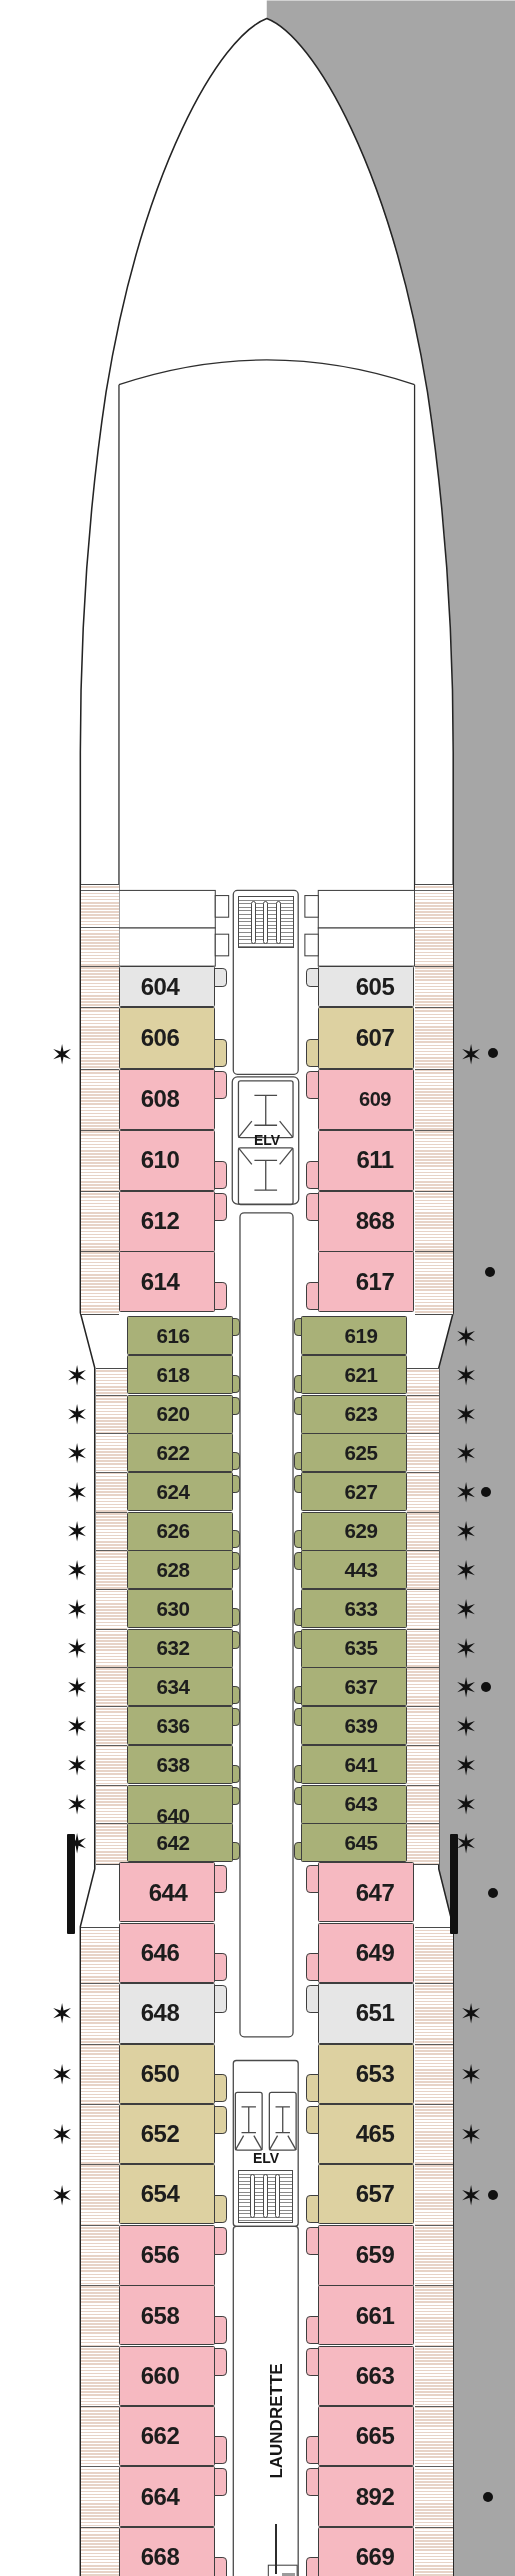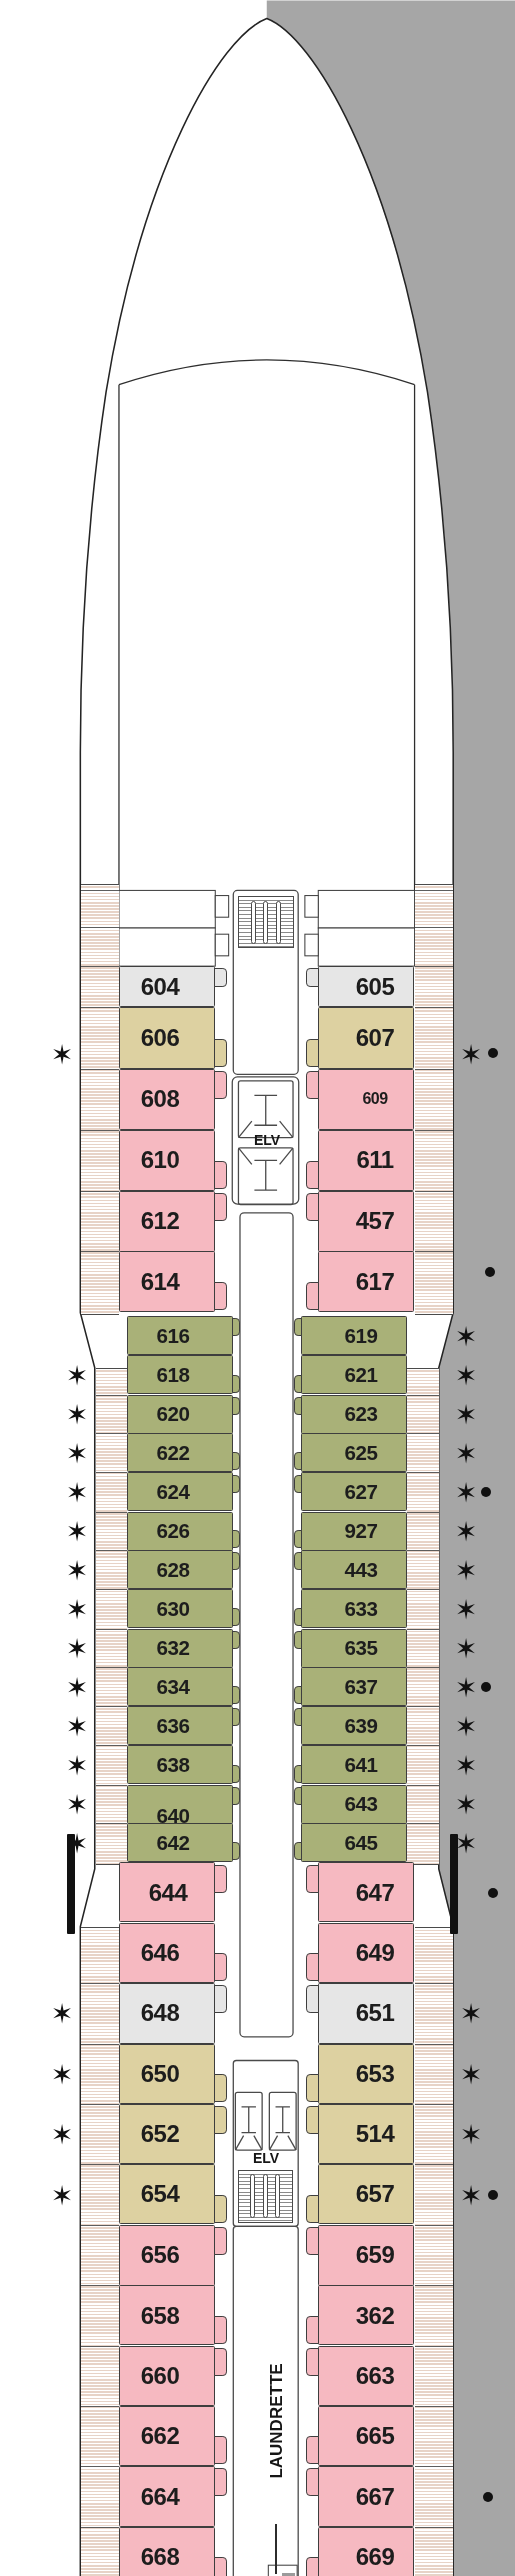--- a/index.html
+++ b/index.html
@@ -121,33 +121,33 @@
     <div class="notch" style="left: 214px; top: 1039px; width: 13.4px; height: 28px; background: rgb(221, 209, 161); border-radius: 0px 4.1px 4.1px 0px;"></div>
     <div class="num" style="left: 160px; top: 1038px; font-size: 24px;">606</div>
     <div class="cab" style="left: 318px; top: 1007px; width: 96px; height: 62px; background: rgb(221, 209, 161);"></div>
     <div class="notch" style="left: 306px; top: 1039px; width: 13.4px; height: 28px; background: rgb(221, 209, 161); border-radius: 4.1px 0px 0px 4.1px;"></div>
     <div class="num" style="left: 375px; top: 1038px; font-size: 24px;">607</div>
     <div class="cab" style="left: 119px; top: 1069px; width: 96px; height: 61px; background: rgb(246, 185, 193);"></div>
     <div class="notch" style="left: 214px; top: 1071px; width: 13.4px; height: 28px; background: rgb(246, 185, 193); border-radius: 0px 4.1px 4.1px 0px;"></div>
     <div class="num" style="left: 160px; top: 1099px; font-size: 24px;">608</div>
     <div class="cab" style="left: 318px; top: 1069px; width: 96px; height: 61px; background: rgb(246, 185, 193);"></div>
     <div class="notch" style="left: 306px; top: 1071px; width: 13.4px; height: 28px; background: rgb(246, 185, 193); border-radius: 4.1px 0px 0px 4.1px;"></div>
-    <div class="num" style="left: 375px; top: 1099px; font-size: 16px;">609</div>
+    <div class="num" style="left: 375px; top: 1099px; font-size: 20px;">609</div>
     <div class="cab" style="left: 119px; top: 1130px; width: 96px; height: 61px; background: rgb(246, 185, 193);"></div>
     <div class="notch" style="left: 214px; top: 1161px; width: 13.4px; height: 28px; background: rgb(246, 185, 193); border-radius: 0px 4.1px 4.1px 0px;"></div>
     <div class="num" style="left: 160px; top: 1160px; font-size: 24px;">610</div>
     <div class="cab" style="left: 318px; top: 1130px; width: 96px; height: 61px; background: rgb(246, 185, 193);"></div>
     <div class="notch" style="left: 306px; top: 1161px; width: 13.4px; height: 28px; background: rgb(246, 185, 193); border-radius: 4.1px 0px 0px 4.1px;"></div>
     <div class="num" style="left: 375px; top: 1160px; font-size: 24px;">611</div>
     <div class="cab" style="left: 119px; top: 1191px; width: 96px; height: 61px; background: rgb(246, 185, 193);"></div>
     <div class="notch" style="left: 214px; top: 1193px; width: 13.4px; height: 28px; background: rgb(246, 185, 193); border-radius: 0px 4.1px 4.1px 0px;"></div>
     <div class="num" style="left: 160px; top: 1221px; font-size: 24px;">612</div>
     <div class="cab" style="left: 318px; top: 1191px; width: 96px; height: 61px; background: rgb(246, 185, 193);"></div>
     <div class="notch" style="left: 306px; top: 1193px; width: 13.4px; height: 28px; background: rgb(246, 185, 193); border-radius: 4.1px 0px 0px 4.1px;"></div>
-    <div class="num" style="left: 375px; top: 1221px; font-size: 24px;">457</div>
+    <div class="num" style="left: 375px; top: 1221px; font-size: 24px;">868</div>
     <div class="cab" style="left: 119px; top: 1251px; width: 96px; height: 61px; background: rgb(246, 185, 193);"></div>
     <div class="notch" style="left: 214px; top: 1282px; width: 13.4px; height: 28px; background: rgb(246, 185, 193); border-radius: 0px 4.1px 4.1px 0px;"></div>
     <div class="num" style="left: 160px; top: 1282px; font-size: 24px;">614</div>
     <div class="cab" style="left: 318px; top: 1251px; width: 96px; height: 61px; background: rgb(246, 185, 193);"></div>
     <div class="notch" style="left: 306px; top: 1282px; width: 13.4px; height: 28px; background: rgb(246, 185, 193); border-radius: 4.1px 0px 0px 4.1px;"></div>
     <div class="num" style="left: 375px; top: 1282px; font-size: 24px;">617</div>
     <div class="cab" style="left: 127px; top: 1316px; width: 106px; height: 39px; background: rgb(169, 177, 120);"></div>
     <div class="notch" style="left: 232px; top: 1318px; width: 8.2px; height: 18px; background: rgb(169, 177, 120); border-radius: 0px 4.1px 4.1px 0px;"></div>
     <div class="num" style="left: 173px; top: 1336px; font-size: 20.6px;">616</div>
     <div class="cab" style="left: 301px; top: 1316px; width: 106px; height: 39px; background: rgb(169, 177, 120);"></div>
@@ -175,21 +175,21 @@
     <div class="notch" style="left: 232px; top: 1475px; width: 8.2px; height: 18px; background: rgb(169, 177, 120); border-radius: 0px 4.1px 4.1px 0px;"></div>
     <div class="num" style="left: 173px; top: 1492px; font-size: 20.6px;">624</div>
     <div class="cab" style="left: 301px; top: 1472px; width: 106px; height: 39px; background: rgb(169, 177, 120);"></div>
     <div class="notch" style="left: 294px; top: 1475px; width: 8.2px; height: 18px; background: rgb(169, 177, 120); border-radius: 4.1px 0px 0px 4.1px;"></div>
     <div class="num" style="left: 361px; top: 1492px; font-size: 20.6px;">627</div>
     <div class="cab" style="left: 127px; top: 1512px; width: 106px; height: 39px; background: rgb(169, 177, 120);"></div>
     <div class="notch" style="left: 232px; top: 1530px; width: 8.2px; height: 18px; background: rgb(169, 177, 120); border-radius: 0px 4.1px 4.1px 0px;"></div>
     <div class="num" style="left: 173px; top: 1531px; font-size: 20.6px;">626</div>
     <div class="cab" style="left: 301px; top: 1512px; width: 106px; height: 39px; background: rgb(169, 177, 120);"></div>
     <div class="notch" style="left: 294px; top: 1530px; width: 8.2px; height: 18px; background: rgb(169, 177, 120); border-radius: 4.1px 0px 0px 4.1px;"></div>
-    <div class="num" style="left: 361px; top: 1531px; font-size: 20.6px;">927</div>
+    <div class="num" style="left: 361px; top: 1531px; font-size: 20.6px;">629</div>
     <div class="cab" style="left: 127px; top: 1550px; width: 106px; height: 39px; background: rgb(169, 177, 120);"></div>
     <div class="notch" style="left: 232px; top: 1552px; width: 8.2px; height: 18px; background: rgb(169, 177, 120); border-radius: 0px 4.1px 4.1px 0px;"></div>
     <div class="num" style="left: 173px; top: 1570px; font-size: 20.6px;">628</div>
     <div class="cab" style="left: 301px; top: 1550px; width: 106px; height: 39px; background: rgb(169, 177, 120);"></div>
     <div class="notch" style="left: 294px; top: 1552px; width: 8.2px; height: 18px; background: rgb(169, 177, 120); border-radius: 4.1px 0px 0px 4.1px;"></div>
     <div class="num" style="left: 361px; top: 1570px; font-size: 20.6px;">443</div>
     <div class="cab" style="left: 127px; top: 1589px; width: 106px; height: 39px; background: rgb(169, 177, 120);"></div>
     <div class="notch" style="left: 232px; top: 1608px; width: 8.2px; height: 18px; background: rgb(169, 177, 120); border-radius: 0px 4.1px 4.1px 0px;"></div>
     <div class="num" style="left: 173px; top: 1609px; font-size: 20.6px;">630</div>
     <div class="cab" style="left: 301px; top: 1589px; width: 106px; height: 39px; background: rgb(169, 177, 120);"></div>
@@ -253,57 +253,57 @@
     <div class="notch" style="left: 214px; top: 2074px; width: 13.4px; height: 28px; background: rgb(221, 209, 161); border-radius: 0px 4.1px 4.1px 0px;"></div>
     <div class="num" style="left: 160px; top: 2074px; font-size: 24px;">650</div>
     <div class="cab" style="left: 318px; top: 2044px; width: 96px; height: 60px; background: rgb(221, 209, 161);"></div>
     <div class="notch" style="left: 306px; top: 2074px; width: 13.4px; height: 28px; background: rgb(221, 209, 161); border-radius: 4.1px 0px 0px 4.1px;"></div>
     <div class="num" style="left: 375px; top: 2074px; font-size: 24px;">653</div>
     <div class="cab" style="left: 119px; top: 2104px; width: 96px; height: 60px; background: rgb(221, 209, 161);"></div>
     <div class="notch" style="left: 214px; top: 2106px; width: 13.4px; height: 28px; background: rgb(221, 209, 161); border-radius: 0px 4.1px 4.1px 0px;"></div>
     <div class="num" style="left: 160px; top: 2134px; font-size: 24px;">652</div>
     <div class="cab" style="left: 318px; top: 2104px; width: 96px; height: 60px; background: rgb(221, 209, 161);"></div>
     <div class="notch" style="left: 306px; top: 2106px; width: 13.4px; height: 28px; background: rgb(221, 209, 161); border-radius: 4.1px 0px 0px 4.1px;"></div>
-    <div class="num" style="left: 375px; top: 2134px; font-size: 24px;">514</div>
+    <div class="num" style="left: 375px; top: 2134px; font-size: 24px;">465</div>
     <div class="cab" style="left: 119px; top: 2164px; width: 96px; height: 60px; background: rgb(221, 209, 161);"></div>
     <div class="notch" style="left: 214px; top: 2195px; width: 13.4px; height: 28px; background: rgb(221, 209, 161); border-radius: 0px 4.1px 4.1px 0px;"></div>
     <div class="num" style="left: 160px; top: 2194px; font-size: 24px;">654</div>
     <div class="cab" style="left: 318px; top: 2164px; width: 96px; height: 60px; background: rgb(221, 209, 161);"></div>
     <div class="notch" style="left: 306px; top: 2195px; width: 13.4px; height: 28px; background: rgb(221, 209, 161); border-radius: 4.1px 0px 0px 4.1px;"></div>
     <div class="num" style="left: 375px; top: 2194px; font-size: 24px;">657</div>
     <div class="cab" style="left: 119px; top: 2225px; width: 96px; height: 61px; background: rgb(246, 185, 193);"></div>
     <div class="notch" style="left: 214px; top: 2227px; width: 13.4px; height: 28px; background: rgb(246, 185, 193); border-radius: 0px 4.1px 4.1px 0px;"></div>
     <div class="num" style="left: 160px; top: 2255px; font-size: 24px;">656</div>
     <div class="cab" style="left: 318px; top: 2225px; width: 96px; height: 61px; background: rgb(246, 185, 193);"></div>
     <div class="notch" style="left: 306px; top: 2227px; width: 13.4px; height: 28px; background: rgb(246, 185, 193); border-radius: 4.1px 0px 0px 4.1px;"></div>
     <div class="num" style="left: 375px; top: 2255px; font-size: 24px;">659</div>
     <div class="cab" style="left: 119px; top: 2285px; width: 96px; height: 60px; background: rgb(246, 185, 193);"></div>
     <div class="notch" style="left: 214px; top: 2316px; width: 13.4px; height: 28px; background: rgb(246, 185, 193); border-radius: 0px 4.1px 4.1px 0px;"></div>
     <div class="num" style="left: 160px; top: 2316px; font-size: 24px;">658</div>
     <div class="cab" style="left: 318px; top: 2285px; width: 96px; height: 60px; background: rgb(246, 185, 193);"></div>
     <div class="notch" style="left: 306px; top: 2316px; width: 13.4px; height: 28px; background: rgb(246, 185, 193); border-radius: 4.1px 0px 0px 4.1px;"></div>
-    <div class="num" style="left: 375px; top: 2316px; font-size: 24px;">362</div>
+    <div class="num" style="left: 375px; top: 2316px; font-size: 24px;">661</div>
     <div class="cab" style="left: 119px; top: 2346px; width: 96px; height: 60px; background: rgb(246, 185, 193);"></div>
     <div class="notch" style="left: 214px; top: 2348px; width: 13.4px; height: 28px; background: rgb(246, 185, 193); border-radius: 0px 4.1px 4.1px 0px;"></div>
     <div class="num" style="left: 160px; top: 2376px; font-size: 24px;">660</div>
     <div class="cab" style="left: 318px; top: 2346px; width: 96px; height: 60px; background: rgb(246, 185, 193);"></div>
     <div class="notch" style="left: 306px; top: 2348px; width: 13.4px; height: 28px; background: rgb(246, 185, 193); border-radius: 4.1px 0px 0px 4.1px;"></div>
     <div class="num" style="left: 375px; top: 2376px; font-size: 24px;">663</div>
     <div class="cab" style="left: 119px; top: 2406px; width: 96px; height: 60px; background: rgb(246, 185, 193);"></div>
     <div class="notch" style="left: 214px; top: 2436px; width: 13.4px; height: 28px; background: rgb(246, 185, 193); border-radius: 0px 4.1px 4.1px 0px;"></div>
     <div class="num" style="left: 160px; top: 2436px; font-size: 24px;">662</div>
     <div class="cab" style="left: 318px; top: 2406px; width: 96px; height: 60px; background: rgb(246, 185, 193);"></div>
     <div class="notch" style="left: 306px; top: 2436px; width: 13.4px; height: 28px; background: rgb(246, 185, 193); border-radius: 4.1px 0px 0px 4.1px;"></div>
     <div class="num" style="left: 375px; top: 2436px; font-size: 24px;">665</div>
     <div class="cab" style="left: 119px; top: 2466px; width: 96px; height: 61px; background: rgb(246, 185, 193);"></div>
     <div class="notch" style="left: 214px; top: 2468px; width: 13.4px; height: 28px; background: rgb(246, 185, 193); border-radius: 0px 4.1px 4.1px 0px;"></div>
     <div class="num" style="left: 160px; top: 2497px; font-size: 24px;">664</div>
     <div class="cab" style="left: 318px; top: 2466px; width: 96px; height: 61px; background: rgb(246, 185, 193);"></div>
     <div class="notch" style="left: 306px; top: 2468px; width: 13.4px; height: 28px; background: rgb(246, 185, 193); border-radius: 4.1px 0px 0px 4.1px;"></div>
-    <div class="num" style="left: 375px; top: 2497px; font-size: 24px;">667</div>
+    <div class="num" style="left: 375px; top: 2497px; font-size: 24px;">892</div>
     <div class="cab" style="left: 119px; top: 2527px; width: 96px; height: 60px; background: rgb(246, 185, 193);"></div>
     <div class="notch" style="left: 214px; top: 2557px; width: 13.4px; height: 28px; background: rgb(246, 185, 193); border-radius: 0px 4.1px 4.1px 0px;"></div>
     <div class="num" style="left: 160px; top: 2557px; font-size: 24px;">668</div>
     <div class="cab" style="left: 318px; top: 2527px; width: 96px; height: 60px; background: rgb(246, 185, 193);"></div>
     <div class="notch" style="left: 306px; top: 2557px; width: 13.4px; height: 28px; background: rgb(246, 185, 193); border-radius: 4.1px 0px 0px 4.1px;"></div>
     <div class="num" style="left: 375px; top: 2557px; font-size: 24px;">669</div>
     <div class="band" style="left: 81px; top: 884px; width: 38px; height: 429px;"></div>
     <div class="bdiv" style="left: 81px; top: 890px; width: 38px;"></div>
     <div class="bdiv" style="left: 81px; top: 927px; width: 38px;"></div>
     <div class="bdiv" style="left: 81px; top: 966px; width: 38px;"></div>

